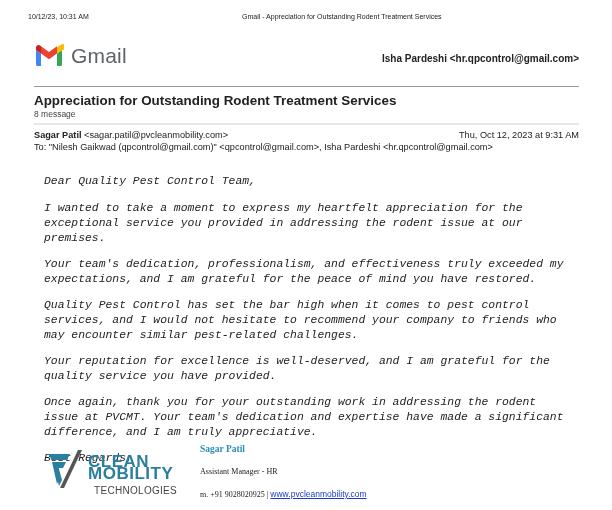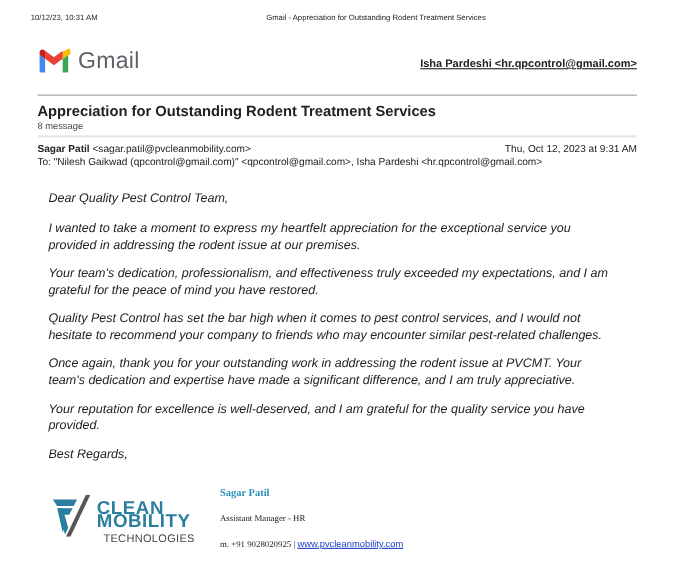--- a/index.html
+++ b/index.html
@@ -17,21 +17,21 @@
     .gmail-bar { position: absolute; top: 42px; left: 34px; width: 545px; height: 30px; }
     .gmail-logo { position: absolute; left: 0; top: 2px; display: flex; align-items: center; }
     .gmail-logo svg { width: 30px; height: 24px; }
     .gmail-wordmark {
       margin-left: 7px; font-size: 21px; color: #5f6368;
       font-family: "Liberation Sans", sans-serif; letter-spacing: 0.2px;
       line-height: 24px;
       text-align: right;
     }
     .account {
-      position: absolute; right: 0; top: 11px; font-size: 10px; font-weight: bold; color: #222; text-decoration: underline;
+      position: absolute; right: 0; top: 11px; font-size: 10px; font-weight: bold; color: #222;
     }
 
     .rule-top {
       position: absolute; top: 86px; left: 34px; width: 545px; height: 1px; background: #9a9a9a;
     }
     .subject {
       position: absolute; top: 93px; left: 34px; font-size: 13.4px; font-weight: bold; color: #222;
     }
     .msg-count {
       position: absolute; top: 109px; left: 34px; font-size: 8.5px; color: #444;
@@ -44,21 +44,21 @@
     }
     .sender-name { font-weight: bold; }
     .sent-date { position: absolute; right: 0; top: 0; }
     .to-line {
       position: absolute; top: 142px; left: 34px; width: 560px; font-size: 9.2px; color: #222;
       white-space: nowrap;
     }
 
     .body {
       position: absolute; top: 174px; left: 44px; width: 520px;
-      font-size: 11.4px; font-style: italic; color: #222; line-height: 15px;
+      font-size: 11.4px; font-style: italic; color: #222; line-height: 15px; font-family: Liberation Mono, monospace;
     }
     .body p { margin-bottom: 11px; }
     .body p.greeting { margin-bottom: 12px; }
 
     .signature {
       position: absolute; top: 443px; left: 44px; width: 400px; height: 60px;
     }
     .logo-block { position: absolute; left: 4px; top: 5px; width: 140px; height: 50px; }
     .logo-mark { position: absolute; left: 0; top: 2px; width: 40px; height: 38px; }
     .logo-text-clean {
@@ -115,22 +115,22 @@
   <span class="sender-name">Sagar Patil</span><span> &lt;sagar.patil@pvcleanmobility.com&gt;</span>
   <span class="sent-date">Thu, Oct 12, 2023 at 9:31 AM</span>
 </div>
 <div class="to-line">To: "Nilesh Gaikwad (qpcontrol@gmail.com)" &lt;qpcontrol@gmail.com&gt;, Isha Pardeshi &lt;hr.qpcontrol@gmail.com&gt;</div>
 
 <div class="body">
   <p class="greeting">Dear Quality Pest Control Team,</p>
   <p>I wanted to take a moment to express my heartfelt appreciation for the exceptional service you provided in addressing the rodent issue at our premises.</p>
   <p>Your team's dedication, professionalism, and effectiveness truly exceeded my expectations, and I am grateful for the peace of mind you have restored.</p>
   <p>Quality Pest Control has set the bar high when it comes to pest control services, and I would not hesitate to recommend your company to friends who may encounter similar pest-related challenges.</p>
+  <p>Your reputation for excellence is well-deserved, and I am grateful for the quality service you have provided.</p>
   <p>Once again, thank you for your outstanding work in addressing the rodent issue at PVCMT. Your team's dedication and expertise have made a significant difference, and I am truly appreciative.</p>
-  <p>Your reputation for excellence is well-deserved, and I am grateful for the quality service you have provided.</p>
   <p>Best Regards,</p>
 </div>
 
 <div class="signature">
   <div class="logo-block">
     <svg class="logo-mark" viewBox="0 0 40 38" xmlns="http://www.w3.org/2000/svg">
       <polygon points="0,4 22,4 19,10 4,10" fill="#2a7f9e"></polygon>
       <polygon points="4,12 18,12 15,18 10,18 12,26 9,34" fill="#2a7f9e"></polygon>
       <polygon points="5,12 9,12 14,30 11,36" fill="#2a7f9e"></polygon>
       <polygon points="30,0 34,0 16,38 12,38" fill="#555555"></polygon>

